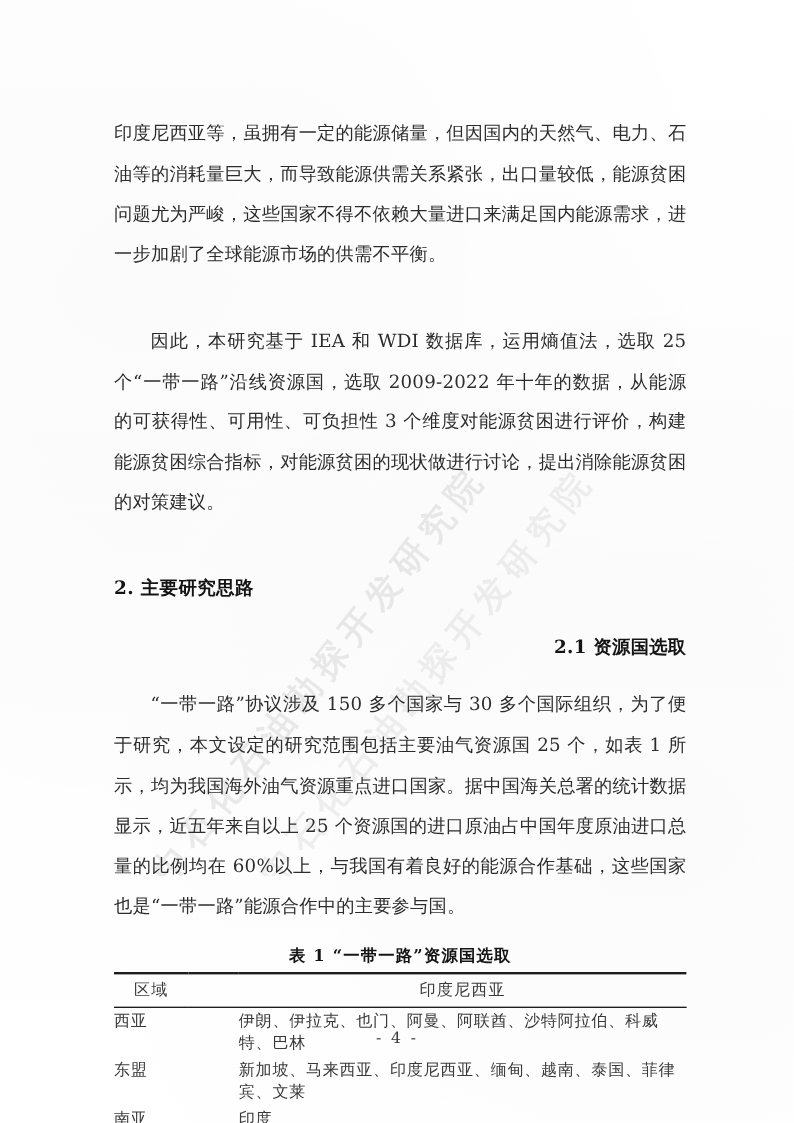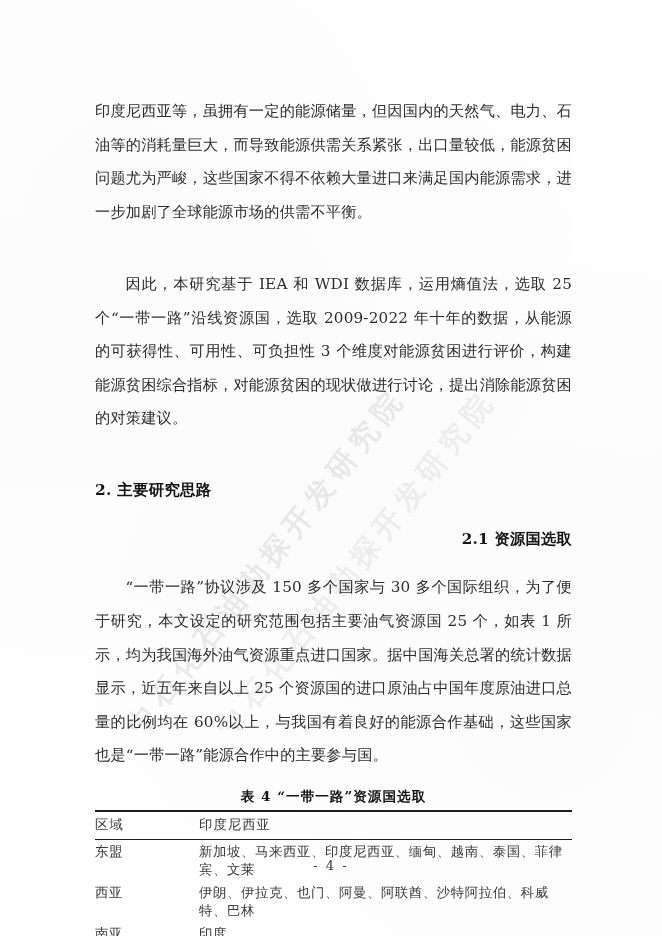--- a/index.html
+++ b/index.html
@@ -104,21 +104,21 @@
   }
   table.data {
     border-collapse: collapse;
     width: 477px;
     table-layout: fixed;
   }
   table.data thead th {
     font-weight: 400;
     font-size: 13.4px;
     color: #3a3a3a;
-    text-align: left;
+    text-align: center;
     padding: 4px 0 5px 0;
     letter-spacing: 1px;
   }
   table.data thead tr {
     border-top: 2.1px solid #1d1d1d;
     border-bottom: 0.9px solid #1d1d1d;
   }
   table.data tbody td {
     font-size: 13.4px;
     color: #3a3a3a;
@@ -166,42 +166,42 @@
 
     <div class="sp-head"></div>
 
     <h2 class="h-main">2. 主要研究思路</h2>
 
     <h3 class="h-sub">2.1 资源国选取</h3>
 
     <p class="para indent">“一带一路”协议涉及 150 多个国家与 30 多个国际组织，为了便于研究，本文设定的研究范围包括主要油气资源国 25 个，如表 1 所示，均为我国海外油气资源重点进口国家。据中国海关总署的统计数据显示，近五年来自以上 25 个资源国的进口原油占中国年度原油进口总量的比例均在 60%以上，与我国有着良好的能源合作基础，这些国家也是“一带一路”能源合作中的主要参与国。</p>
 
     <div id="table-block">
-      <div class="tbl-caption">表 4  “一带一路”资源国选取</div>
+      <div class="tbl-caption">表 1  “一带一路”资源国选取</div>
 
       <table class="data">
         <thead>
           <tr>
             <th class="col-region">区域</th>
             <th class="col-pad"></th>
             <th>印度尼西亚</th>
           </tr>
         </thead>
         <tbody>
           <tr>
+            <td class="col-region">西亚</td>
+            <td class="col-pad"></td>
+            <td>伊朗、伊拉克、也门、阿曼、阿联酋、沙特阿拉伯、科威特、巴林</td>
+          </tr>
+          <tr>
             <td class="col-region">东盟</td>
             <td class="col-pad"></td>
             <td>新加坡、马来西亚、印度尼西亚、缅甸、越南、泰国、菲律宾、文莱</td>
           </tr>
           <tr>
-            <td class="col-region">西亚</td>
-            <td class="col-pad"></td>
-            <td>伊朗、伊拉克、也门、阿曼、阿联酋、沙特阿拉伯、科威特、巴林</td>
-          </tr>
-          <tr>
             <td class="col-region">南亚</td>
             <td class="col-pad"></td>
             <td>印度</td>
           </tr>
 
         </tbody>
       </table>
     </div>
 
   </div>

